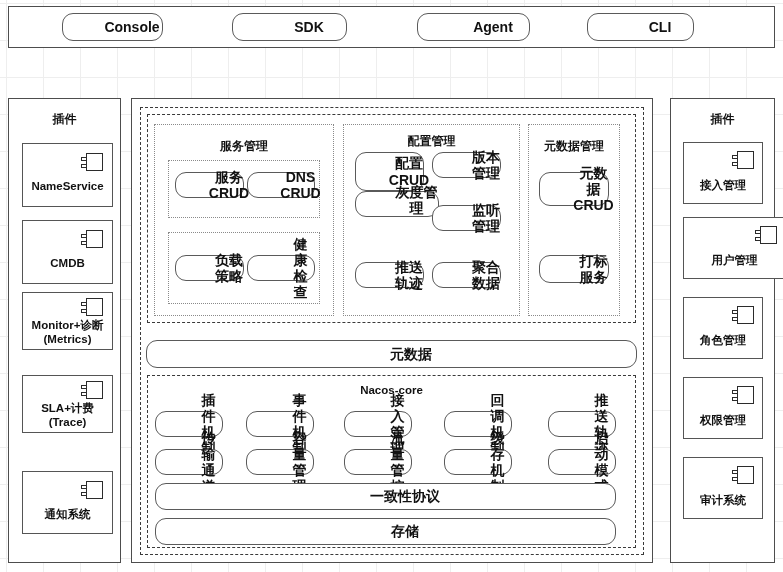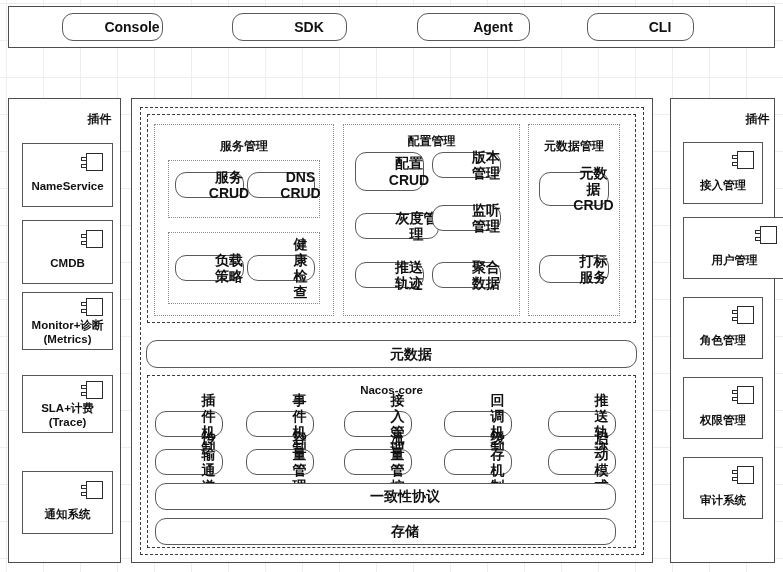--- a/index.html
+++ b/index.html
@@ -107,21 +107,20 @@
     font-size: 12px;
     color: #111111;
   }
   .plain-title {
     position: absolute;
     left: 0; right: 0;
     text-align: center;
     font-size: 12px;
     font-weight: bold;
     color: #111111;
-    padding-left: 35px;
   }
   .bar-label {
     font-weight: bold;
     font-size: 12px;
   }
   .core-title {
     position: absolute;
     left: 0; right: 0;
     text-align: center;
     font-size: 11.5px;
@@ -274,21 +273,21 @@
 
   <div class="box dotted" style="left:343px; top:124px; width:177px; height:192px;"></div>
   <div class="section-title" style="left:343px; top:133px; width:177px;">配置管理</div>
 
   <div class="box node" style="left:355px; top:152px; width:69px; height:39px;">
     <span>配置CRUD</span>
   </div>
   <div class="box node" style="left:432px; top:152px; width:69px; height:26px;">
     <span>版本管理</span>
   </div>
-  <div class="box node" style="left:355px; top:213px; width:84px; height:26px;">
+  <div class="box node" style="left:355px; top:191px; width:84px; height:26px;align-items:flex-end;">
     <span>灰度管理</span>
   </div>
   <div class="box node" style="left:432px; top:205px; width:69px; height:26px;">
     <span>监听管理</span>
   </div>
   <div class="box node" style="left:355px; top:262px; width:69px; height:26px;">
     <span>推送轨迹</span>
   </div>
   <div class="box node" style="left:432px; top:262px; width:69px; height:26px;">
     <span>聚合数据</span>

